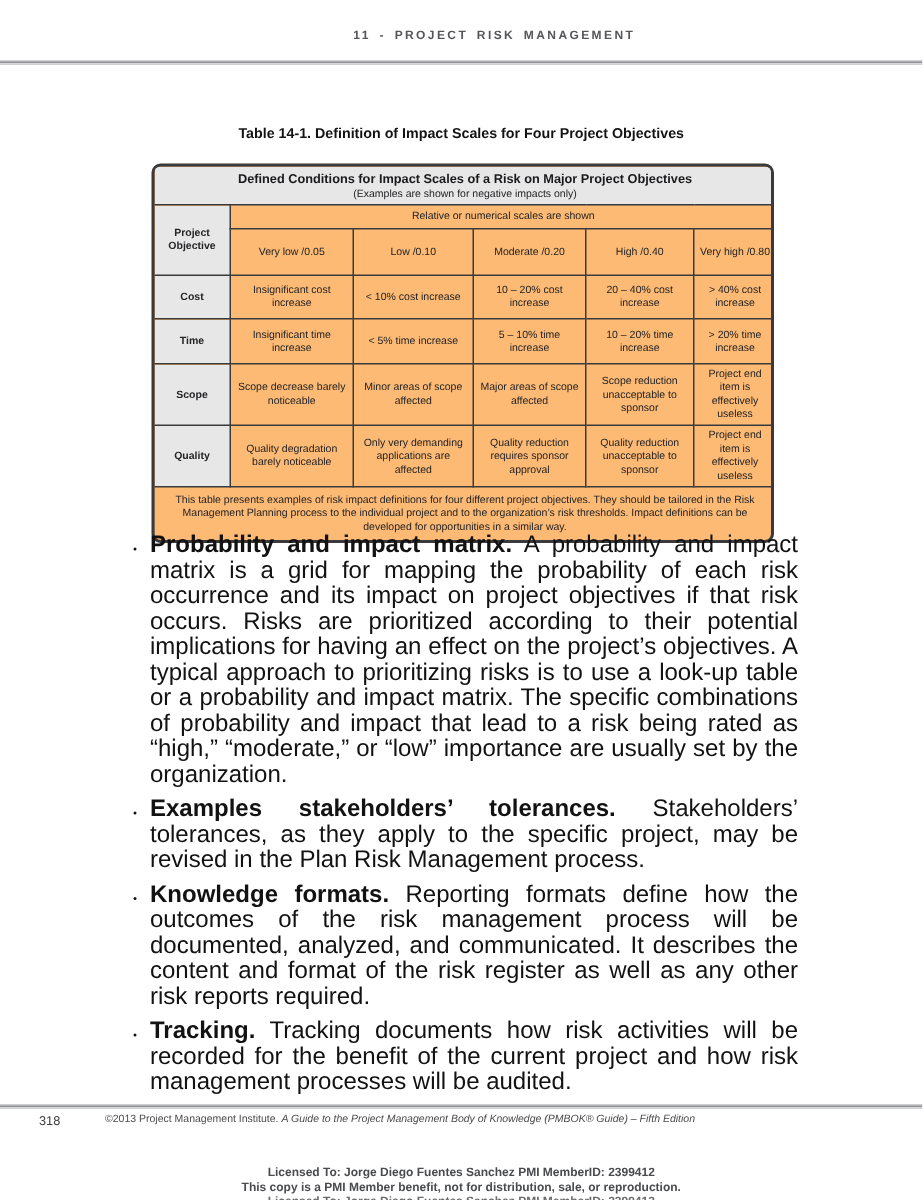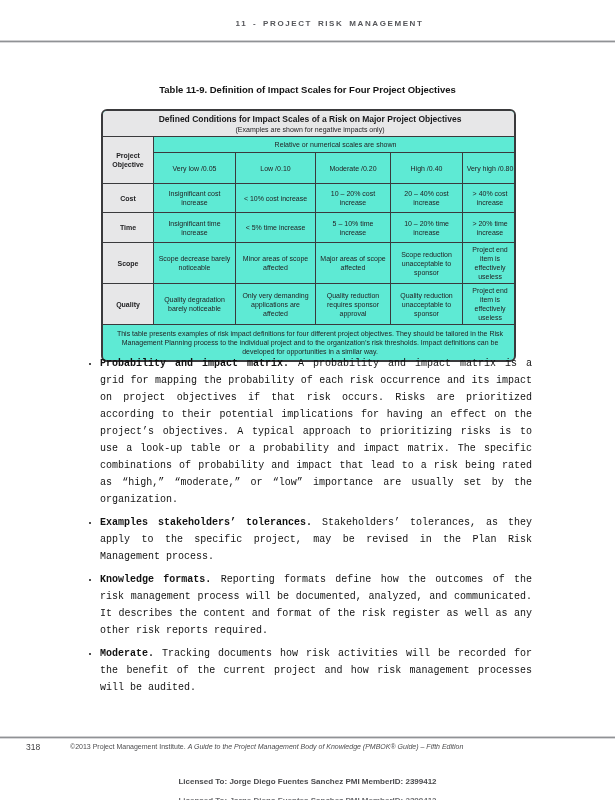--- a/index.html
+++ b/index.html
@@ -22,21 +22,21 @@
   .rule-top { top:40px; }
   .rule-bottom { top:736px; }
   
   .table-caption {
     position:absolute; top:84px; left:0; right:0;
     text-align:center; font-size:9.5px; font-weight:bold; color:#131313;
   }
   
   .table-wrap {
     position:absolute; left:101px; top:109px; width:415px;
-    border:2px solid #3a3a3c; border-radius:6px; overflow:hidden; background:#5eead4;
+    border:2px solid #3a3a3c; border-radius:6px; overflow:hidden; background:#fdba74;
   }
   table.impact {
     border-collapse:collapse; table-layout:fixed;
     width:calc(100% + 2px); margin:-1px;
   }
   table.impact td {
     border:1px solid #3a3a3c; vertical-align:middle; text-align:center;
     font-size:7px; line-height:9px; color:#232325; padding:2px 3px;
     overflow:hidden;
   }
@@ -57,22 +57,22 @@
   tr.r-quality td { height:33px; }
   td.footnote {
     text-align:left; padding:4px 8px; height:36px; line-height:9.5px;
   }
   
   ul.bullets {
     position:absolute; left:86px; top:355px; width:446px;
     list-style:disc outside; padding-left:14px;
   }
   ul.bullets li {
-    font-size:10px; line-height:17px; text-align:justify;
-    margin-bottom:6px; color:#121212;font-family:Liberation Mono, monospace;
+    font-size:16px; line-height:17px; text-align:justify;
+    margin-bottom:6px; color:#121212;
   }
   ul.bullets li::marker { font-size:8px; }
   .lead { font-weight:bold; }
   
   .page-number {
     position:absolute; top:742px; left:26px;
     font-size:8.5px; font-weight:normal; color:#3e3e40;
   }
   .copyright {
     position:absolute; top:743px; left:70px; width:460px;
@@ -91,21 +91,21 @@
   }
 </style>
 </head>
 <body>
 
 <div class="page">
 
   <div class="running-head">11 - PROJECT RISK MANAGEMENT</div>
   <div class="rule rule-top"></div>
 
-  <div class="table-caption">Table 11-9. Definition of Impact Scales for Four Project Objectives</div>
+  <div class="table-caption">Table 14-1. Definition of Impact Scales for Four Project Objectives</div>
 
   <div class="table-wrap">
     <table class="impact">
       <colgroup>
         <col style="width:51px">
           <col style="width:82px">
           <col style="width:80px">
         <col style="width:75px">
           <col style="width:72px">
           <col style="width:55px">
@@ -164,25 +164,26 @@
           <td class="footnote" colspan="6">This table presents examples of risk impact definitions for four different project objectives. They should be tailored in the Risk Management Planning process to the individual project and to the organization’s risk thresholds. Impact definitions can be developed for opportunities in a similar way.</td>
         </tr>
       </tbody>
     </table>
   </div>
 
   <ul class="bullets">
     <li><span class="lead">Probability and impact matrix.</span><span> A probability and impact matrix is a grid for mapping the probability of each risk occurrence and its impact on project objectives if that risk occurs. Risks are prioritized according to their potential implications for having an effect on the project’s objectives. A typical approach to prioritizing risks is to use a look-up table or a probability and impact matrix. The specific combinations of probability and impact that lead to a risk being rated as “high,” “moderate,” or “low” importance are usually set by the organization.</span></li>
     <li><span class="lead">Examples stakeholders’ tolerances.</span><span> Stakeholders’ tolerances, as they apply to the specific project, may be revised in the Plan Risk Management process.</span></li>
     <li><span class="lead">Knowledge formats.</span><span> Reporting formats define how the outcomes of the risk management process will be documented, analyzed, and communicated. It describes the content and format of the risk register as well as any other risk reports required.</span></li>
-    <li><span class="lead">Moderate.</span><span> Tracking documents how risk activities will be recorded for the benefit of the current project and how risk management processes will be audited.</span></li>
+    <li><span class="lead">Tracking.</span><span> Tracking documents how risk activities will be recorded for the benefit of the current project and how risk management processes will be audited.</span></li>
   </ul>
 
   <div class="rule rule-bottom"></div>
   <div class="page-number">318</div>
   <div class="copyright"><span>©2013 Project Management Institute. </span><i>A Guide to the Project Management Body of Knowledge (PMBOK® Guide) – Fifth Edition</i></div>
 
   <div class="license">
     <div>Licensed To: Jorge Diego Fuentes Sanchez PMI MemberID: 2399412</div>
+    <div>This copy is a PMI Member benefit, not for distribution, sale, or reproduction.</div>
   </div>
   <div class="license-clipped">Licensed To: Jorge Diego Fuentes Sanchez PMI MemberID: 2399412</div>
 
 </div>
 
 </body></html>

